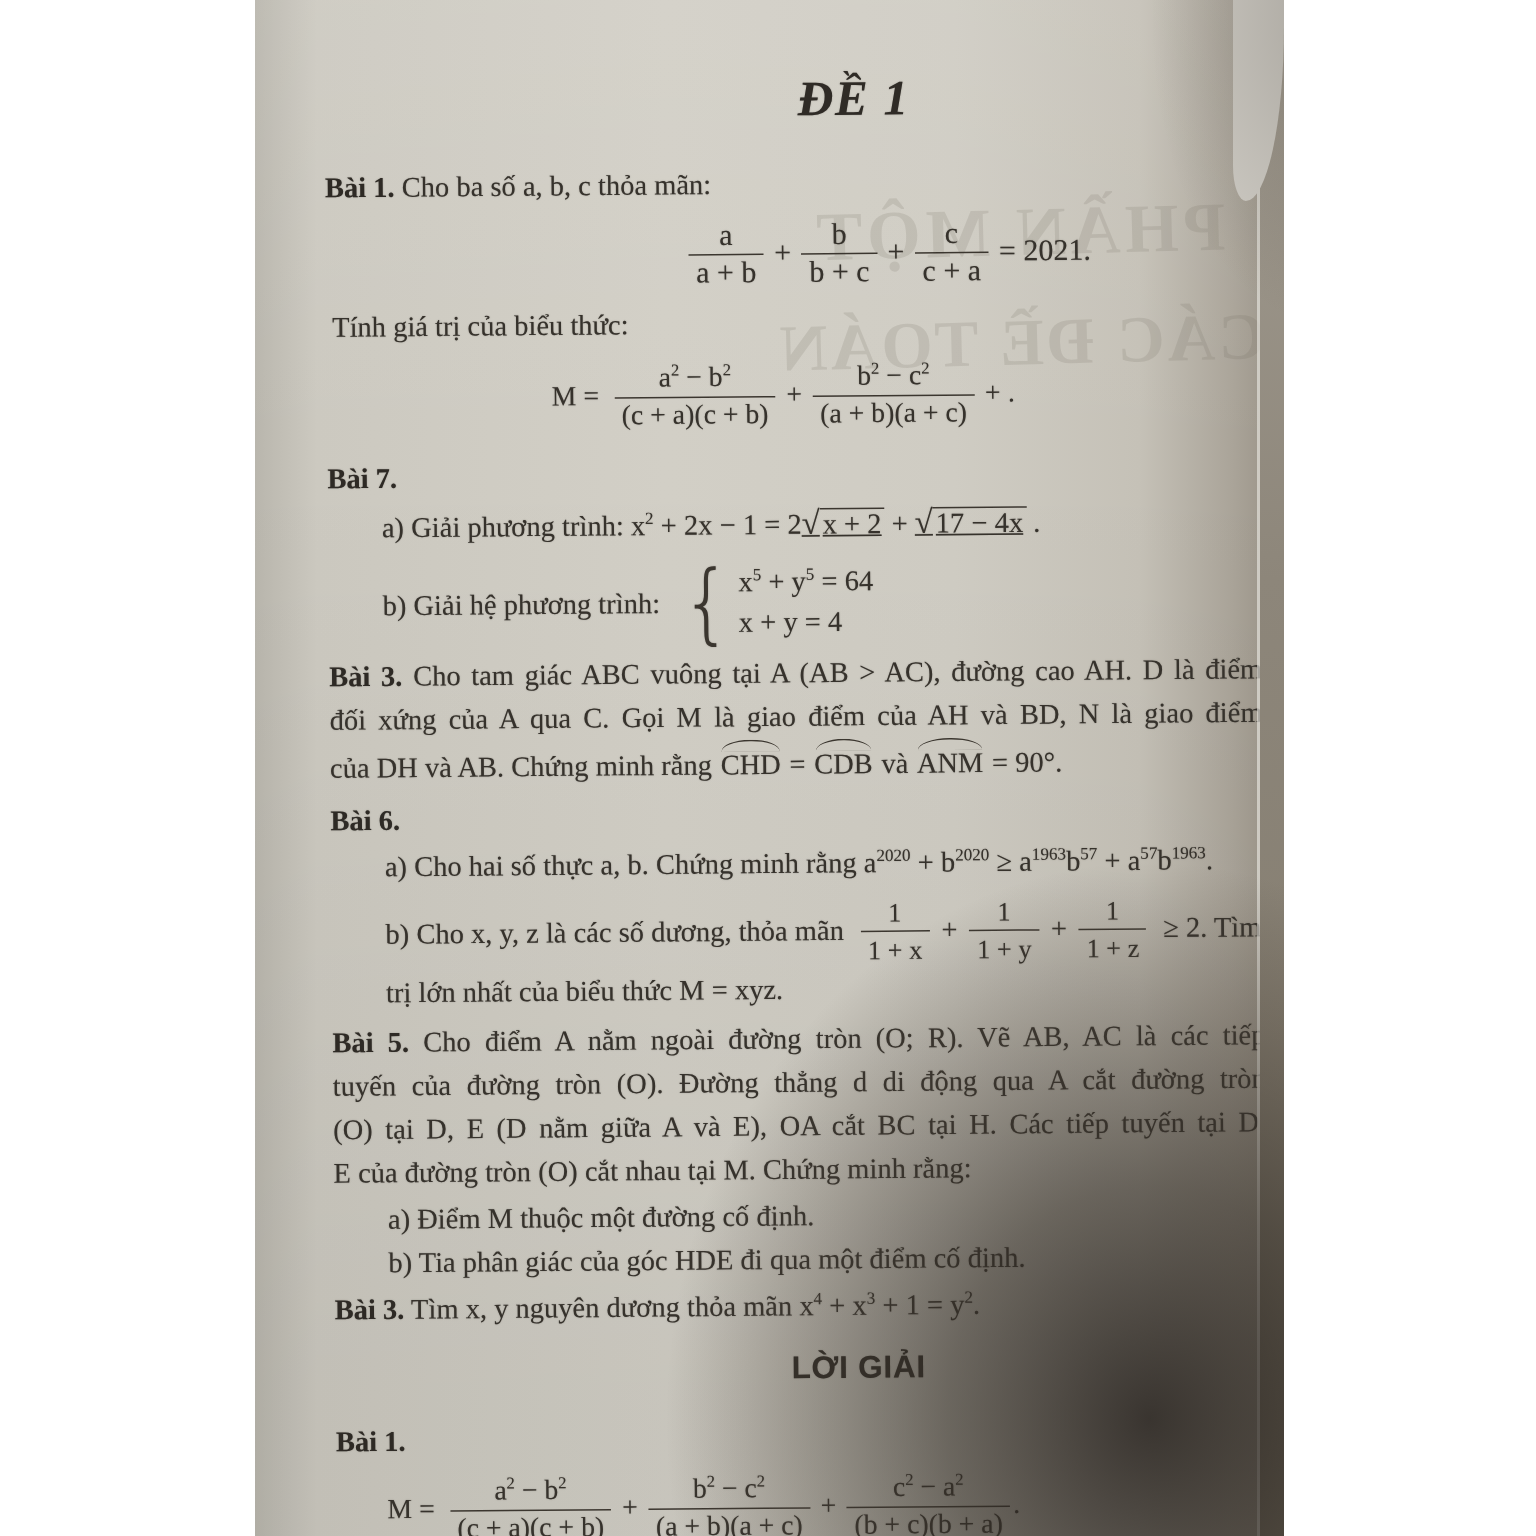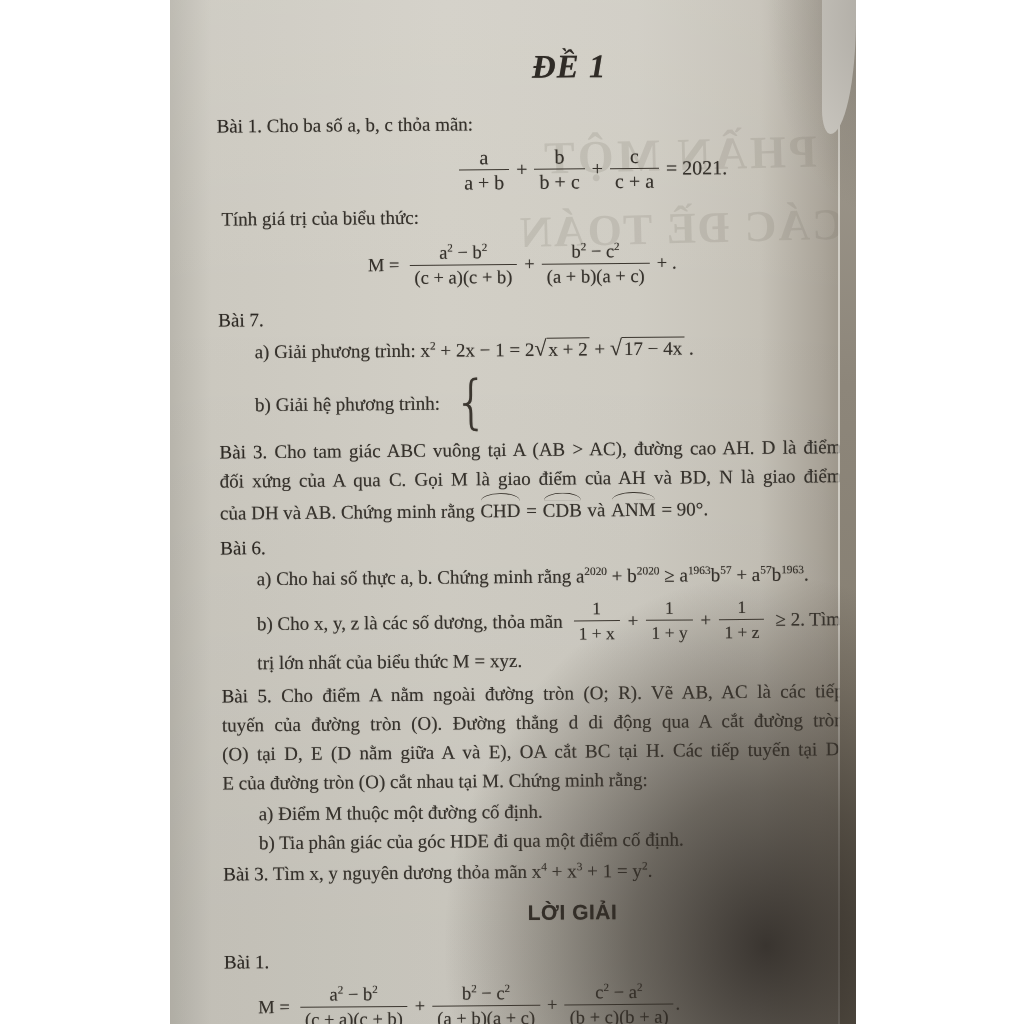--- a/index.html
+++ b/index.html
@@ -41,38 +41,38 @@
   
   .content {
     position:absolute; left:0; top:0; width:686px; height:1024px;
     padding:46px 14px 0 50px;
     font-family:"Liberation Serif", serif; font-size:19px; line-height:29px;
     color:#36322c; text-shadow:0 0 0.8px rgba(54,50,44,0.5);
     transform:rotate(-0.5deg);
   }
   .title { text-align:center; font-size:33px; line-height:42px; font-weight:bold; font-style:italic;
     letter-spacing:1px; position:relative; left:42px; color:#2f2b26; }
-  .lbl { font-weight:normal; color:#2e2a25; }
+  .lbl { font-weight:bold; color:#2e2a25; }
   .line { white-space:nowrap; }
   .jline { text-align:justify; text-align-last:justify; white-space:normal; overflow:hidden; max-height:30px; }
   .lline { white-space:nowrap; }
   .item { padding-left:36px; }
   sup { font-size:0.6em; line-height:0; vertical-align:super; letter-spacing:0; }
 
   
   .eq { display:flex; align-items:center; white-space:nowrap; }
   .frac { display:inline-block; text-align:center; vertical-align:middle; margin:0 2px; }
   .frac .num { display:block; padding:0 5px 1px; line-height:22px; }
   .frac .den { display:block; border-top:1.6px solid #3b362f; padding:1px 5px 0; line-height:22px; }
   .op { margin:0 5px; }
   .eq1 { margin-top:4px; height:54px; padding-left:240px; font-size:20px; }
   .eqM { margin-top:4px; height:58px; padding-left:150px; font-size:18.5px; }
   .eqM .lhs { margin-right:8px; }
   .eqM2 { margin-top:2px; height:58px; padding-left:34px; font-size:18.5px; }
-  .sqrt { white-space:nowrap; }
+  .sqrt { white-space:nowrap;text-decoration:underline; }
   .sqrt .rad { font-size:1.15em; }
   .sqrt .radicand { border-top:1.5px solid #3b362f; padding:0 2px; }
   .hat { position:relative; display:inline-block; padding:3px 1px 0; }
   .hat::before { content:""; position:absolute; left:2px; right:2px; top:0; height:7px;
     border-top:1.7px solid #3b362f; border-radius:50% 50% 0 0 / 100% 100% 0 0; }
 
   
   .sysrow { display:flex; align-items:center; margin-top:6px; height:58px; padding-left:36px; }
   .brace { font-family:"DejaVu Sans", sans-serif; font-size:54px; font-weight:200; line-height:50px;
     margin:0 4px 0 14px; transform:scaleY(1.08); color:#3b362f; }
@@ -152,20 +152,24 @@
         <span class="op">+</span>
         <span>.</span>
       </div>
 
       <p class="line" id="b2"><span class="lbl">Bài 7.</span></p>
       <p class="line item" id="b2a">a) Giải phương trình: x<sup>2</sup> + 2x − 1 = 2<span class="sqrt"><span class="rad">√</span><span class="radicand">x + 2</span></span> + <span class="sqrt"><span class="rad">√</span><span class="radicand">17 − 4x</span></span> .</p>
 
       <div class="sysrow">
         <span>b) Giải hệ phương trình:</span>
         <span class="brace">{</span>
+        <span class="syscol">
+          <span class="sysline">x<sup>5</sup> + y<sup>5</sup> = 64</span>
+          <span class="sysline">x + y = 4</span>
+        </span>
       </div>
 
       <p class="jline" id="b3"><span class="lbl">Bài 3.</span> <span>Cho tam giác ABC vuông tại A (AB &gt; AC), đường cao AH. D là điểm</span></p>
       <p class="jline">đối xứng của A qua C. Gọi M là giao điểm của AH và BD, N là giao điểm</p>
       <p class="lline">của DH và AB. Chứng minh rằng <span class="hat">CHD</span> = <span class="hat">CDB</span> và <span class="hat">ANM</span> = 90°.</p>
 
       <p class="line" id="b4"><span class="lbl">Bài 6.</span></p>
       <p class="line item" id="b4a">a) Cho hai số thực a, b. Chứng minh rằng a<sup>2020</sup> + b<sup>2020</sup> ≥ a<sup>1963</sup>b<sup>57</sup> + a<sup>57</sup>b<sup>1963</sup>.</p>
 
       <div class="fracrow">

